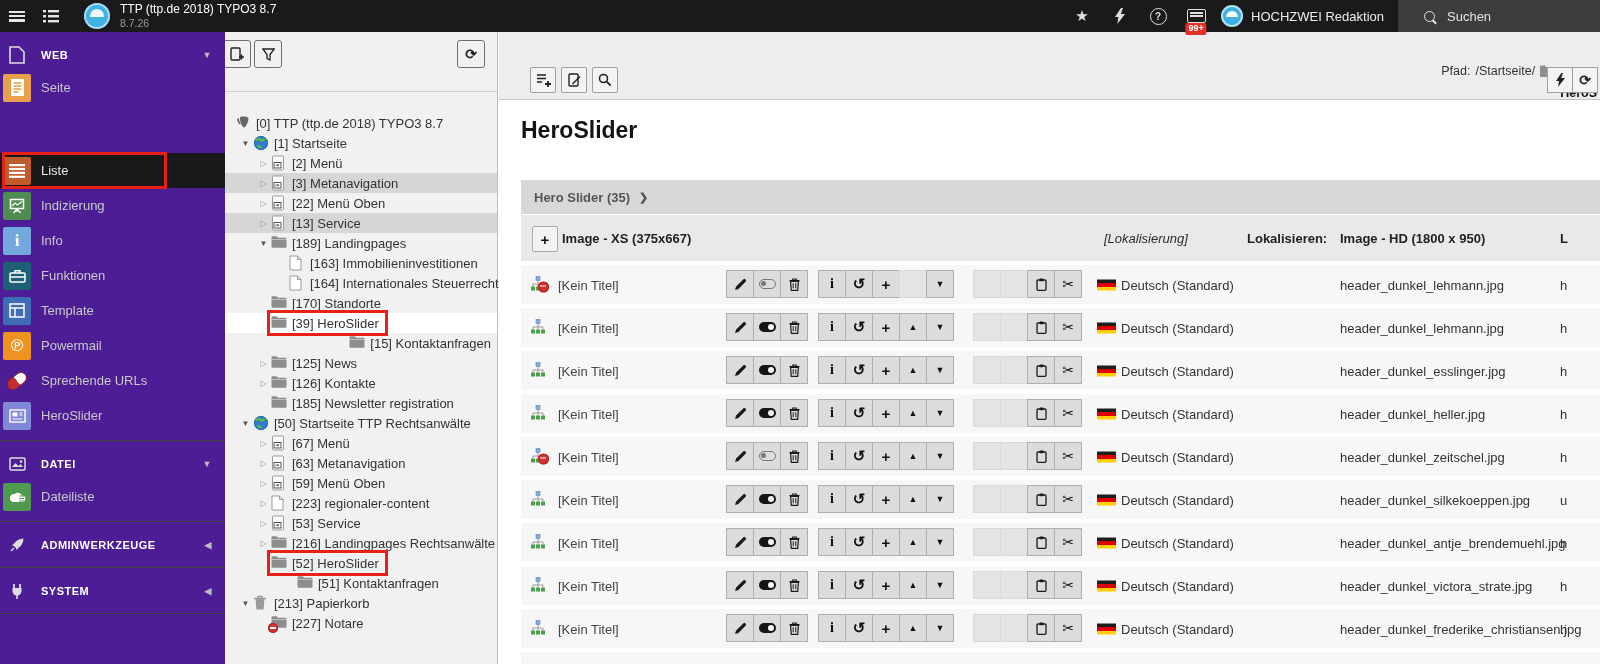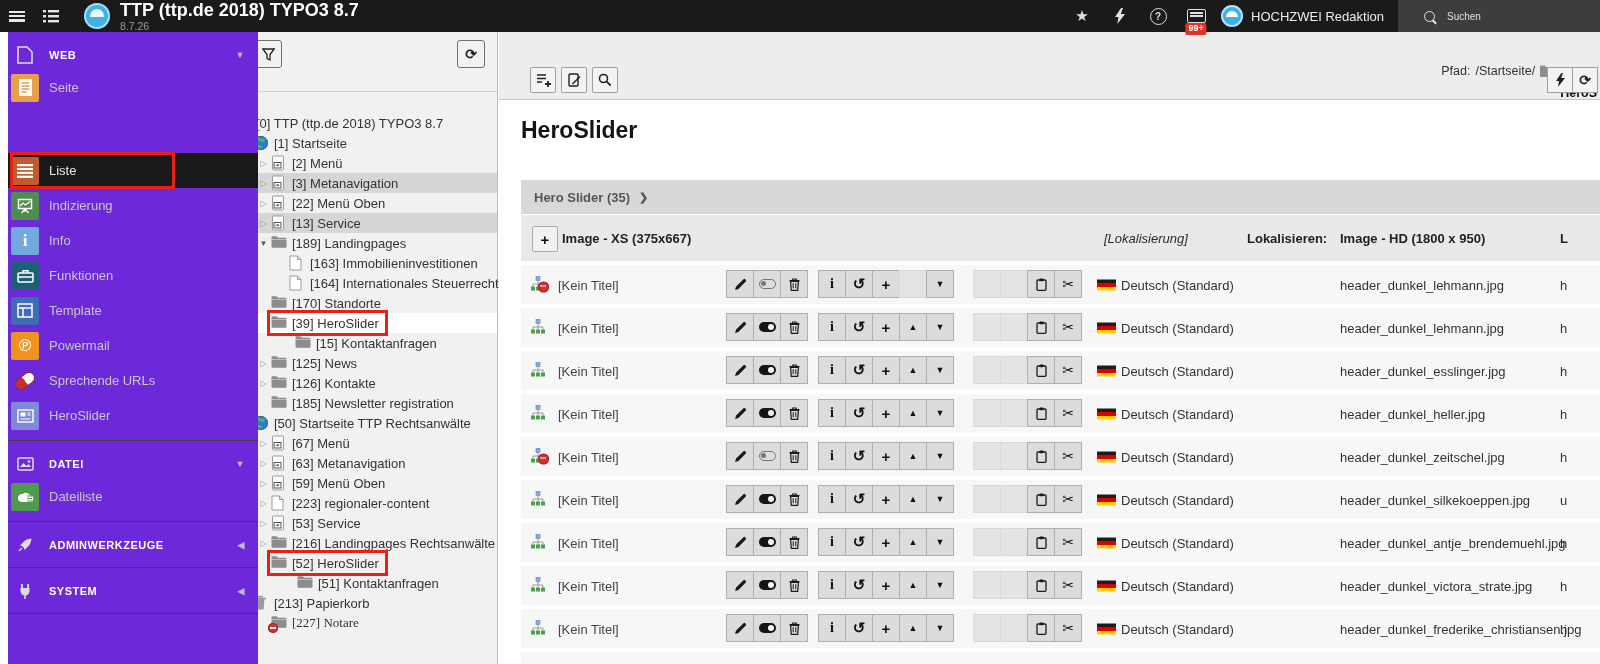--- a/index.html
+++ b/index.html
@@ -9,21 +9,21 @@
   .topbar{position:absolute;left:0;top:0;width:1600px;height:32px;background:#1a1a1a;
           display:flex;align-items:center;color:#fff;z-index:30;}
   .tb-icon{width:34px;height:32px;display:flex;align-items:center;justify-content:center;cursor:pointer;}
   .hamburger{width:16px;height:11px;display:flex;flex-direction:column;justify-content:space-between;}
   .hamburger i{display:block;height:2.6px;background:#e8e8e8;}
   .tb-brand{width:26px;height:26px;border-radius:50%;background:#41b2e4;margin:0 10px 0 16px;
             position:relative;flex:none;box-shadow:inset 0 0 0 2px rgba(255,255,255,.55);}
   .tb-brand::after{content:'';position:absolute;left:6px;top:6px;width:14px;height:8px;
             border-radius:7px 7px 0 0;background:#fff;opacity:.9;}
   .tb-titles{line-height:1.15;}
-  .tb-title{font-size:18px;font-weight:bold;color:#fff;}
+  .tb-title{font-size:12px;font-weight:normal;color:#fff;}
   .tb-version{font-size:10.5px;color:#9a9a9a;}
   .tb-spacer{flex:1;}
   .tb-right-icon{width:38px;height:32px;display:flex;align-items:center;justify-content:center;
                  color:#e0e0e0;font-size:15px;cursor:pointer;position:relative;}
   .help-circle{width:15px;height:15px;border:1.5px solid #e0e0e0;border-radius:50%;
                font-size:10px;line-height:15px;text-align:center;font-weight:bold;}
   .sysinfo-glyph{width:17px;height:12px;border:1.5px solid #e0e0e0;border-radius:2px;position:relative;}
   .sysinfo-glyph::after{content:'';position:absolute;left:2px;top:2px;right:2px;height:1.5px;
                background:#e0e0e0;box-shadow:0 3px 0 #e0e0e0;}
   .badge{position:absolute;left:50%;transform:translateX(-50%);bottom:-3px;background:#e03225;
@@ -31,23 +31,23 @@
   .avatar{width:22px;height:22px;border-radius:50%;background:#3fb0e2;margin:0 8px 0 6px;
           position:relative;flex:none;box-shadow:inset 0 0 0 2px rgba(255,255,255,.6);}
   .avatar::after{content:'';position:absolute;left:5px;top:6px;width:12px;height:6px;
           border-radius:6px 6px 0 0;background:#fff;}
   .tb-user{font-size:13px;color:#ececec;margin-right:14px;white-space:nowrap;cursor:pointer;}
   .tb-search{height:32px;width:202px;background:#3d3d3d;display:flex;align-items:center;
              padding-left:14px;box-sizing:border-box;cursor:text;}
   .mag{width:9px;height:9px;border:1.8px solid #e6e6e6;border-radius:50%;position:relative;flex:none;}
   .mag::after{content:'';position:absolute;width:5px;height:1.8px;background:#e6e6e6;
               transform:rotate(45deg);left:7px;top:9px;}
-  .tb-search span{margin-left:12px;font-size:10px;color:#e2e2e2;}
+  .tb-search span{margin-left:12px;font-size:13px;color:#e2e2e2;}
   
-  .sidebar{position:absolute;left:8px;top:32px;width:250px;bottom:0;background:#6d28d9;z-index:10;}
+  .sidebar{position:absolute;left:0;top:32px;width:225px;bottom:0;background:#4c1d95;z-index:10;}
   .sb-head{height:30px;display:flex;align-items:center;color:#fff;font-size:11px;font-weight:bold;
            letter-spacing:.5px;position:relative;cursor:pointer;margin-top:8px;}
   .sb-head .sb-gly{width:28px;height:28px;margin:0 10px 0 3px;display:flex;align-items:center;justify-content:center;}
   .sb-chev{position:absolute;right:13px;font-size:9px;color:#bdbdbd;}
   .sb-item{height:35px;display:flex;align-items:center;color:#c9c9c9;font-size:13px;
            position:relative;cursor:pointer;}
   .sb-item.active{background:#191919;color:#e8e8e8;margin-top:48px;}
   .sb-ico{width:28px;height:28px;margin:0 10px 0 3px;border-radius:2px;display:flex;
           align-items:center;justify-content:center;flex:none;}
   .sb-sep{border-top:1px solid #404040;margin-top:7px;}
@@ -457,21 +457,21 @@
         <span class="t-wrap">
           <span class="t-ic">
             <svg width="16" height="14" viewBox="0 0 16 14">
               <path d="M.5 2.2a1 1 0 0 1 1-1h4.2L7 2.8h7.5a1 1 0 0 1 1 1v8a1 1 0 0 1-1 1h-13a1 1 0 0 1-1-1z" fill="#8d8d8d"></path>
               <path d="M.5 4.4h15" stroke="#fff" stroke-width=".7" opacity=".7"></path>
             </svg>
           </span>
           <span>[39] HeroSlider</span>
         </span>
       </div>
-      <div class="t-row" style="padding-left: 68px;">
+      <div class="t-row" style="padding-left: 68px; justify-content: flex-end;">
         <span class="t-exp"></span>
         <span class="t-wrap">
           <span class="t-ic">
             <svg width="16" height="14" viewBox="0 0 16 14">
               <path d="M.5 2.2a1 1 0 0 1 1-1h4.2L7 2.8h7.5a1 1 0 0 1 1 1v8a1 1 0 0 1-1 1h-13a1 1 0 0 1-1-1z" fill="#8d8d8d"></path>
               <path d="M.5 4.4h15" stroke="#fff" stroke-width=".7" opacity=".7"></path>
             </svg>
           </span>
           <span>[15] Kontaktanfragen</span>
         </span>
@@ -632,21 +632,21 @@
           <span class="t-ic">
             <svg width="14" height="15" viewBox="0 0 14 15">
               <path d="M1 3.5h12" stroke="#9a9a9a" stroke-width="1.6"></path>
               <path d="M5 3V1.5h4V3" fill="none" stroke="#9a9a9a" stroke-width="1.3"></path>
               <path d="M2.6 4l.8 10.5h7.2L11.4 4z" fill="#9a9a9a"></path>
             </svg>
           </span>
           <span>[213] Papierkorb</span>
         </span>
       </div>
-      <div class="t-row" style="padding-left: 44px; font-family: Liberation Serif, serif;">
+      <div class="t-row" style="padding-left: 44px;">
         <span class="t-exp"></span>
         <span class="t-wrap">
           <span class="t-ic">
             <svg width="16" height="14" viewBox="0 0 16 14">
               <path d="M.5 2.2a1 1 0 0 1 1-1h4.2L7 2.8h7.5a1 1 0 0 1 1 1v8a1 1 0 0 1-1 1h-13a1 1 0 0 1-1-1z" fill="#8d8d8d"></path>
               <path d="M.5 4.4h15" stroke="#fff" stroke-width=".7" opacity=".7"></path>
             </svg>
             <span class="stop-ovl"></span>
           </span>
           <span>[227] Notare</span>

